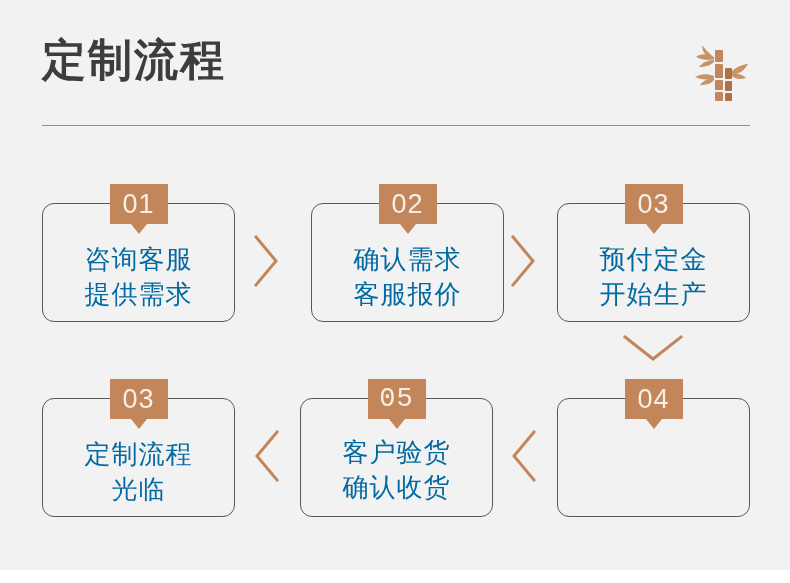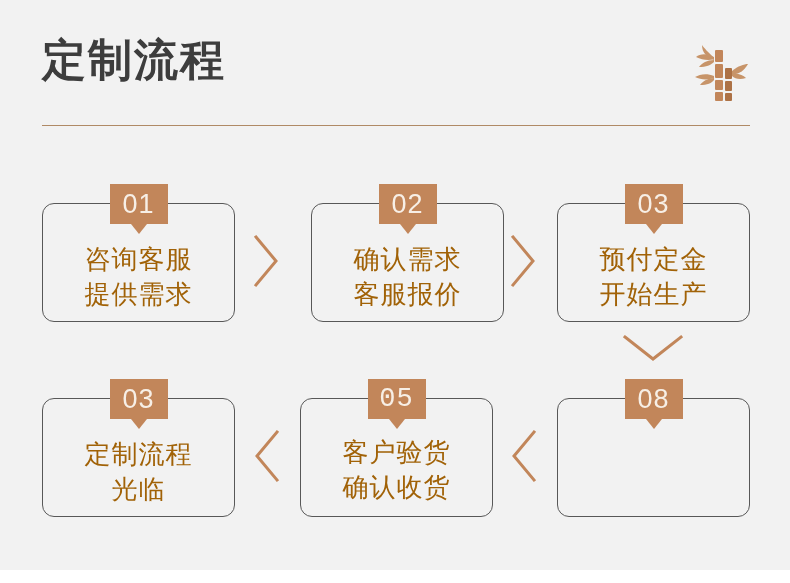--- a/index.html
+++ b/index.html
@@ -67,21 +67,21 @@
     box-sizing: border-box;
   }
   .step-label {
     position: absolute;
     left: 0;
     right: 0;
     top: 38px;
     text-align: center;
     font-size: 26px;
     line-height: 35px;
-    color: #a16207;
+    color: #0369a1;
     letter-spacing: 1px;
     white-space: pre-line;
   }
   .step-badge {
     position: absolute;
     width: 58px;
     height: 40px;
     left: 50%;
     margin-left: -29px;
     top: -20px;
@@ -199,21 +199,21 @@
 开始生产</div>
     </div>
 
     <div class="connector" id="connector-3-4">
       <svg width="66" height="34" viewBox="0 0 66 34" xmlns="http://www.w3.org/2000/svg">
         <polyline points="5,5 33,27 61,5" fill="none" stroke="#c2865a" stroke-width="3" stroke-linecap="square" stroke-linejoin="miter"></polyline>
       </svg>
     </div>
 
     <div class="step-box" id="step-4">
-      <div class="step-badge">08</div>
+      <div class="step-badge">04</div>
     </div>
 
     <div class="connector" id="connector-4-5">
       <svg width="32" height="60" viewBox="0 0 32 60" xmlns="http://www.w3.org/2000/svg">
         <polyline points="26,6 6,30 26,54" fill="none" stroke="#c2865a" stroke-width="3" stroke-linecap="square" stroke-linejoin="miter"></polyline>
       </svg>
     </div>
 
     <div class="step-box" id="step-5">
       <div class="step-badge">05</div>

